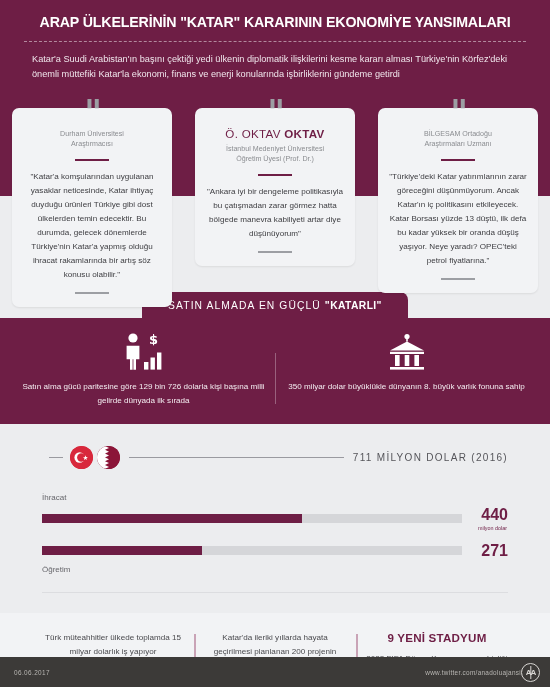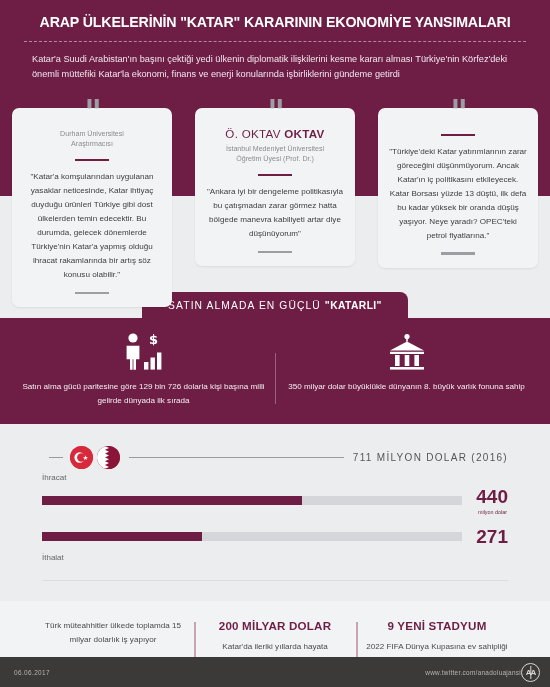--- a/index.html
+++ b/index.html
@@ -180,39 +180,39 @@
   .flag-tr { background:#d8283c; margin-right:4px; }
   .flag-qa { background:#8b1538; }
   .trade-line { flex:1; height:1px; background:#9a9aa0; margin:0 9px; }
   .trade-amount {
     color:#55555a;
     font-size:10px;
     letter-spacing:1.3px;
     white-space:nowrap;
   }
 
-  .bars { margin-top:4px; position:relative; }
+  .bars { margin-top:24px; position:relative; }
   .bar-label {
     font-size:8px;
     color:#66666b;
     margin-bottom:4px;
   }
   .bar-label.below { margin-bottom:0; margin-top:5px; }
   .bar-row { display:flex; align-items:center; }
   .bar-track {
     flex:1;
     height:9px;
     background:#d5d6d9;
   }
   .bar-fill { height:9px; background:#6e1e45; }
   .bar-value {
     width:46px;
     text-align:right;
     color:#6e1e45;
-    font-size:19px;
+    font-size:16px;
     font-weight:bold;
   }
   .bar-unit {
     text-align:right;
     color:#6e1e45;
     font-size:5.4px;
     padding-right:1px;
     margin-top:1px;
   }
   .bars-gap { height:11px; }
@@ -302,20 +302,21 @@
     <div class="qmark">"</div>
     <div class="qname"><span class="light">Ö. OKTAV </span><b>OKTAV</b></div>
     <div class="qaffil">İstanbul Medeniyet Üniversitesi<br>Öğretim Üyesi (Prof. Dr.)</div>
     <div class="qdiv"></div>
     <div class="qtext">"Ankara iyi bir dengeleme politikasıyla bu çatışmadan zarar görmez hatta bölgede manevra kabiliyeti artar diye düşünüyorum"</div>
     <div class="qdiv-bottom"></div>
   </div>
 
   <div class="qcard">
     <div class="qmark">"</div>
+    <div class="qaffil">BİLGESAM Ortadoğu<br>Araştırmaları Uzmanı</div>
     <div class="qdiv"></div>
     <div class="qtext">"Türkiye'deki Katar yatırımlarının zarar göreceğini düşünmüyorum. Ancak Katar'ın iç politikasını etkileyecek. Katar Borsası yüzde 13 düştü, ilk defa bu kadar yüksek bir oranda düşüş yaşıyor. Neye yaradı? OPEC'teki petrol fiyatlarına."</div>
     <div class="qdiv-bottom"></div>
   </div>
 
 </div>
 
 <div class="pp-wrap">
   <div class="pp-tab-row">
     <div class="pp-tab"><span>SATIN ALMADA EN GÜÇLÜ </span><b>"KATARLI"</b></div>
@@ -393,32 +394,31 @@
     <div class="bars-gap"></div>
 
     <div class="bar-row">
       <div class="bar-track">
         <div class="bar-fill" style="width:38%"></div>
       </div>
       <div style="width:46px">
         <div class="bar-value">271</div>
       </div>
     </div>
-    <div class="bar-label below">İthalat</div>
+    <div class="bar-label below">Öğretim</div>
   </div>
 
   <div class="trade-underline"></div>
 </div>
 
 <div class="bstats">
   <div class="bcol">
     <div class="btext">Türk müteahhitler ülkede toplamda 15 milyar dolarlık iş yapıyor</div>
   </div>
   <div class="bcol">
-    <div class="btitle">200 MİLYAR DOLAR</div>
     <div class="btext">Katar'da ileriki yıllarda hayata geçirilmesi planlanan 200 projenin toplam tutarı 200 milyar dolar</div>
   </div>
   <div class="bcol">
     <div class="btitle">9 YENİ STADYUM</div>
     <div class="btext">2022 FIFA Dünya Kupasına ev sahipliği yapacak ülkede 9 yeni stadyum yapılacak</div>
   </div>
 </div>
 
 <div class="footer">
   <div class="footer-date">06.06.2017</div>

